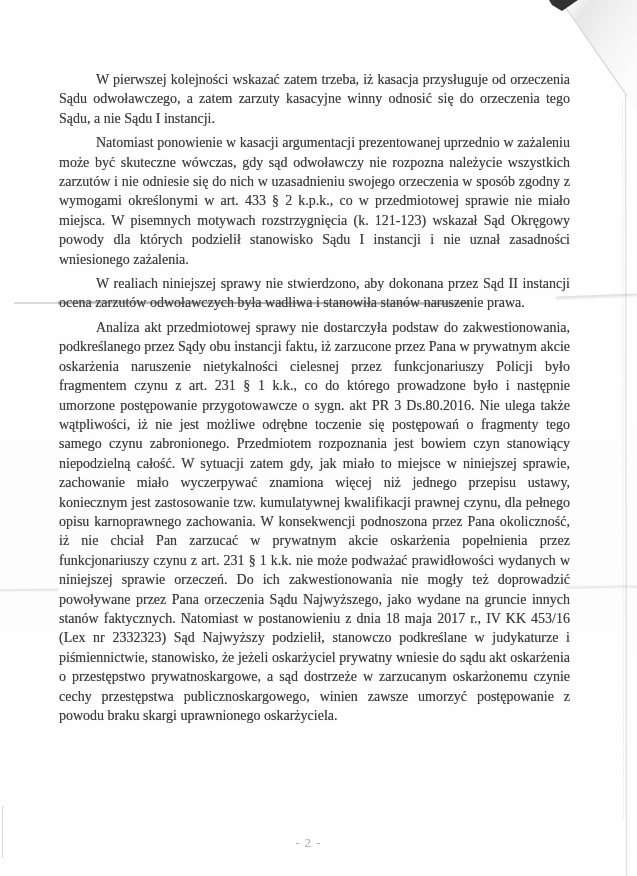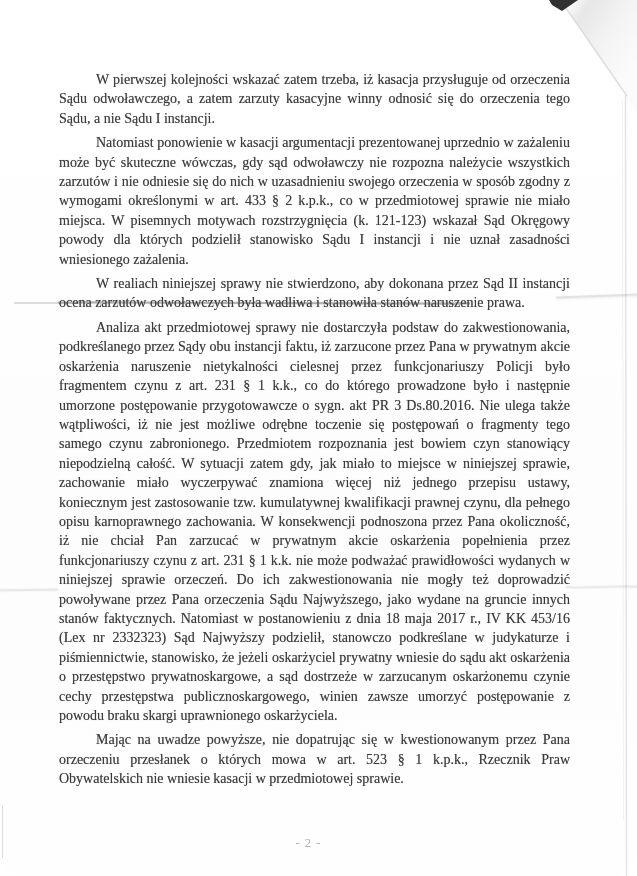--- a/index.html
+++ b/index.html
@@ -82,21 +82,20 @@
 </head>
 <body>
 
 <div class="page">
 
   <div class="content">
     <p class="para">W pierwszej kolejności wskazać zatem trzeba, iż kasacja przysługuje od orzeczenia Sądu odwoławczego, a zatem zarzuty kasacyjne winny odnosić się do orzeczenia tego Sądu, a nie Sądu I instancji.</p>
     <p class="para">Natomiast ponowienie w kasacji argumentacji prezentowanej uprzednio w zażaleniu może być skuteczne wówczas, gdy sąd odwoławczy nie rozpozna należycie wszystkich zarzutów i nie odniesie się do nich w uzasadnieniu swojego orzeczenia w sposób zgodny z wymogami określonymi w art. 433 § 2 k.p.k., co w przedmiotowej sprawie nie miało miejsca. W pisemnych motywach rozstrzygnięcia (k. 121-123) wskazał Sąd Okręgowy powody dla których podzielił stanowisko Sądu I instancji i nie uznał zasadności wniesionego zażalenia.</p>
     <p class="para">W realiach niniejszej sprawy nie stwierdzono, aby dokonana przez Sąd II instancji ocena zarzutów odwoławczych była wadliwa i stanowiła stanów naruszenie prawa.</p>
     <p class="para">Analiza akt przedmiotowej sprawy nie dostarczyła podstaw do zakwestionowania, podkreślanego przez Sądy obu instancji faktu, iż zarzucone przez Pana w prywatnym akcie oskarżenia naruszenie nietykalności cielesnej przez funkcjonariuszy Policji było fragmentem czynu z art. 231 § 1 k.k., co do którego prowadzone było i następnie umorzone postępowanie przygotowawcze o sygn. akt PR 3 Ds.80.2016. Nie ulega także wątpliwości, iż nie jest możliwe odrębne toczenie się postępowań o fragmenty tego samego czynu zabronionego. Przedmiotem rozpoznania jest bowiem czyn stanowiący niepodzielną całość. W sytuacji zatem gdy, jak miało to miejsce w niniejszej sprawie, zachowanie miało wyczerpywać znamiona więcej niż jednego przepisu ustawy, koniecznym jest zastosowanie tzw. kumulatywnej kwalifikacji prawnej czynu, dla pełnego opisu karnoprawnego zachowania. W konsekwencji podnoszona przez Pana okoliczność, iż nie chciał Pan zarzucać w prywatnym akcie oskarżenia popełnienia przez funkcjonariuszy czynu z art. 231 § 1 k.k. nie może podważać prawidłowości wydanych w niniejszej sprawie orzeczeń. Do ich zakwestionowania nie mogły też doprowadzić powoływane przez Pana orzeczenia Sądu Najwyższego, jako wydane na gruncie innych stanów faktycznych. Natomiast w postanowieniu z dnia 18 maja 2017 r., IV KK 453/16 (Lex nr 2332323) Sąd Najwyższy podzielił, stanowczo podkreślane w judykaturze i piśmiennictwie, stanowisko, że jeżeli oskarżyciel prywatny wniesie do sądu akt oskarżenia o przestępstwo prywatnoskargowe, a sąd dostrzeże w zarzucanym oskarżonemu czynie cechy przestępstwa publicznoskargowego, winien zawsze umorzyć postępowanie z powodu braku skargi uprawnionego oskarżyciela.</p>
-    <p class="para">Mając na uwadze powyższe, nie dopatrując się w kwestionowanym przez Pana orzeczeniu przesłanek o których mowa w art. 523 § 1 k.p.k., Rzecznik Praw Obywatelskich nie wniesie kasacji w przedmiotowej sprawie.</p>
   </div>
 
   <div class="footer">- 2 -</div>
 
   <svg class="fold-svg" width="637" height="876" viewBox="0 0 637 876">
     <defs>
       <linearGradient id="foldg" x1="560" y1="10" x2="637" y2="62" gradientUnits="userSpaceOnUse">
         <stop offset="0" stop-color="#ffffff"></stop>
         <stop offset="0.22" stop-color="#e7e7e7"></stop>
         <stop offset="0.62" stop-color="#f4f4f4"></stop>

